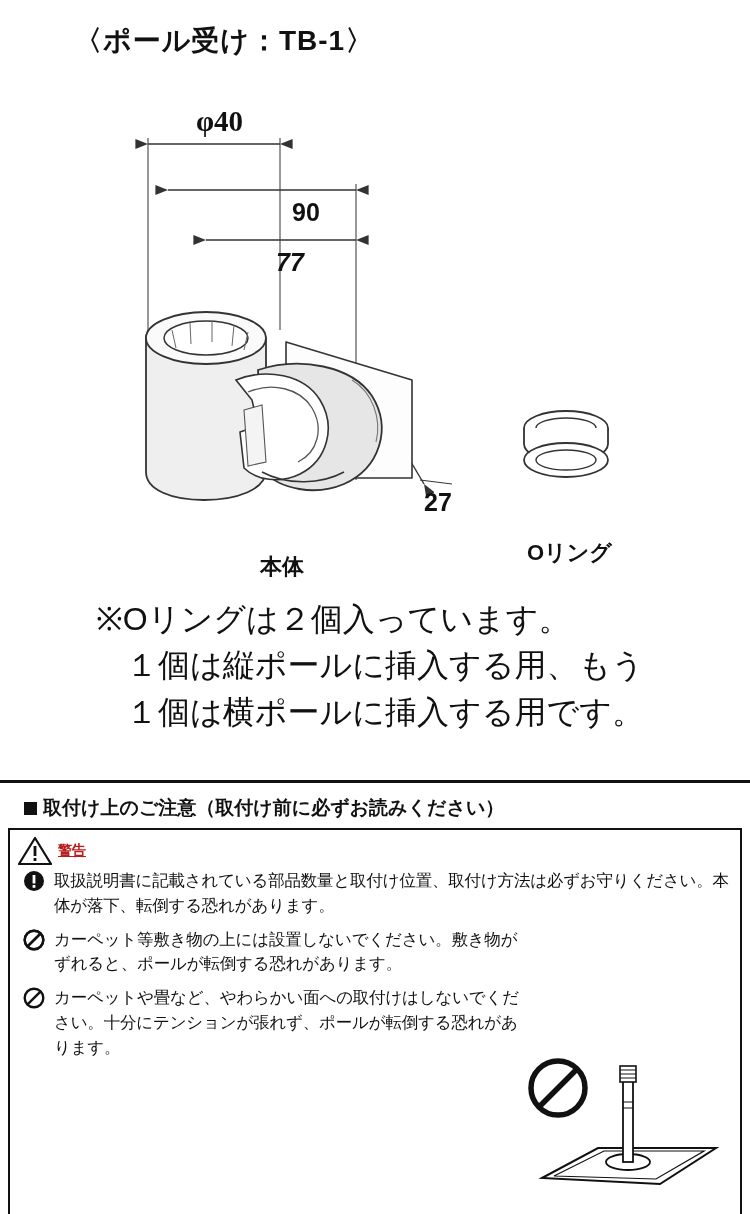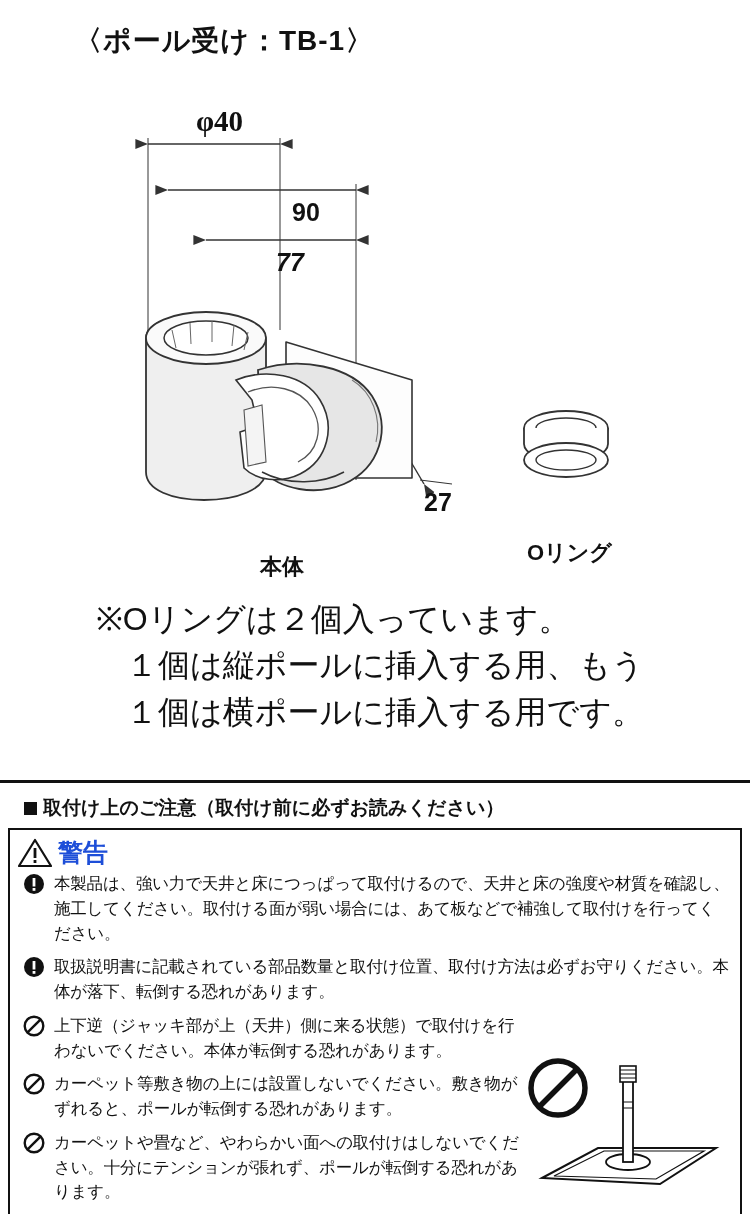--- a/index.html
+++ b/index.html
@@ -128,23 +128,24 @@
     align-items: center;
     padding: 6px 0 2px 8px;
   }
   .tri-icon {
     width: 34px;
     height: 30px;
     flex: 0 0 auto;
     margin-right: 6px;
   }
   .warn-title {
-    font-size: 25px;
+    font-size: 14px;
     font-weight: bold;
-    color: #1d4ed8;
+    color: #b91c1c;
+    text-decoration: underline;
   }
 
   ul.warn-list {
     list-style: none;
     margin: 0;
     padding: 0 10px 0 44px;
   }
   ul.warn-list li {
     position: relative;
     margin-bottom: 9px;
@@ -265,44 +266,35 @@
       <div class="warn-title-row">
         <svg class="tri-icon" viewBox="0 0 34 30">
           <path d="M17,2 L33,28 L1,28 Z" fill="#ffffff" stroke="#111" stroke-width="2.2" stroke-linejoin="round"></path>
           <rect x="15.6" y="10" width="2.8" height="10" fill="#111"></rect>
           <rect x="15.6" y="22" width="2.8" height="3" fill="#111"></rect>
         </svg>
         <span class="warn-title">警告</span>
       </div>
 
       <ul class="warn-list">
-        <li>
-          <svg class="bullet-icon" viewBox="0 0 22 22">
-            <circle cx="11" cy="11" r="10" fill="#111"></circle>
-            <rect x="9.6" y="5" width="2.8" height="8.5" fill="#fff"></rect>
-            <rect x="9.6" y="15" width="2.8" height="2.8" fill="#fff"></rect>
-          </svg>
-          <span>本製品は、強い力で天井と床につっぱって取付けるので、天井と床の強度や材質を確認し、施工してください。取付ける面が弱い場合には、あて板などで補強して取付けを行ってください。</span>
-        </li>
 
         <li>
           <svg class="bullet-icon" viewBox="0 0 22 22">
             <circle cx="11" cy="11" r="10" fill="#111"></circle>
             <rect x="9.6" y="5" width="2.8" height="8.5" fill="#fff"></rect>
             <rect x="9.6" y="15" width="2.8" height="2.8" fill="#fff"></rect>
           </svg>
           <span>取扱説明書に記載されている部品数量と取付け位置、取付け方法は必ずお守りください。本体が落下、転倒する恐れがあります。</span>
         </li>
 
         <li class="narrow">
           <svg class="bullet-icon" viewBox="0 0 22 22">
             <circle cx="11" cy="11" r="9.3" fill="none" stroke="#111" stroke-width="2.4"></circle>
             <line x1="4.6" y1="17.4" x2="17.4" y2="4.6" stroke="#111" stroke-width="2.4"></line>
           </svg>
-          <span>上下逆（ジャッキ部が上（天井）側に来る状態）で取付けを行わないでください。本体が転倒する恐れがあります。</span>
         </li>
 
         <li class="narrow">
           <svg class="bullet-icon" viewBox="0 0 22 22">
             <circle cx="11" cy="11" r="9.3" fill="none" stroke="#111" stroke-width="2.4"></circle>
             <line x1="4.6" y1="17.4" x2="17.4" y2="4.6" stroke="#111" stroke-width="2.4"></line>
           </svg>
           <span>カーペット等敷き物の上には設置しないでください。敷き物がずれると、ポールが転倒する恐れがあります。</span>
         </li>
 

